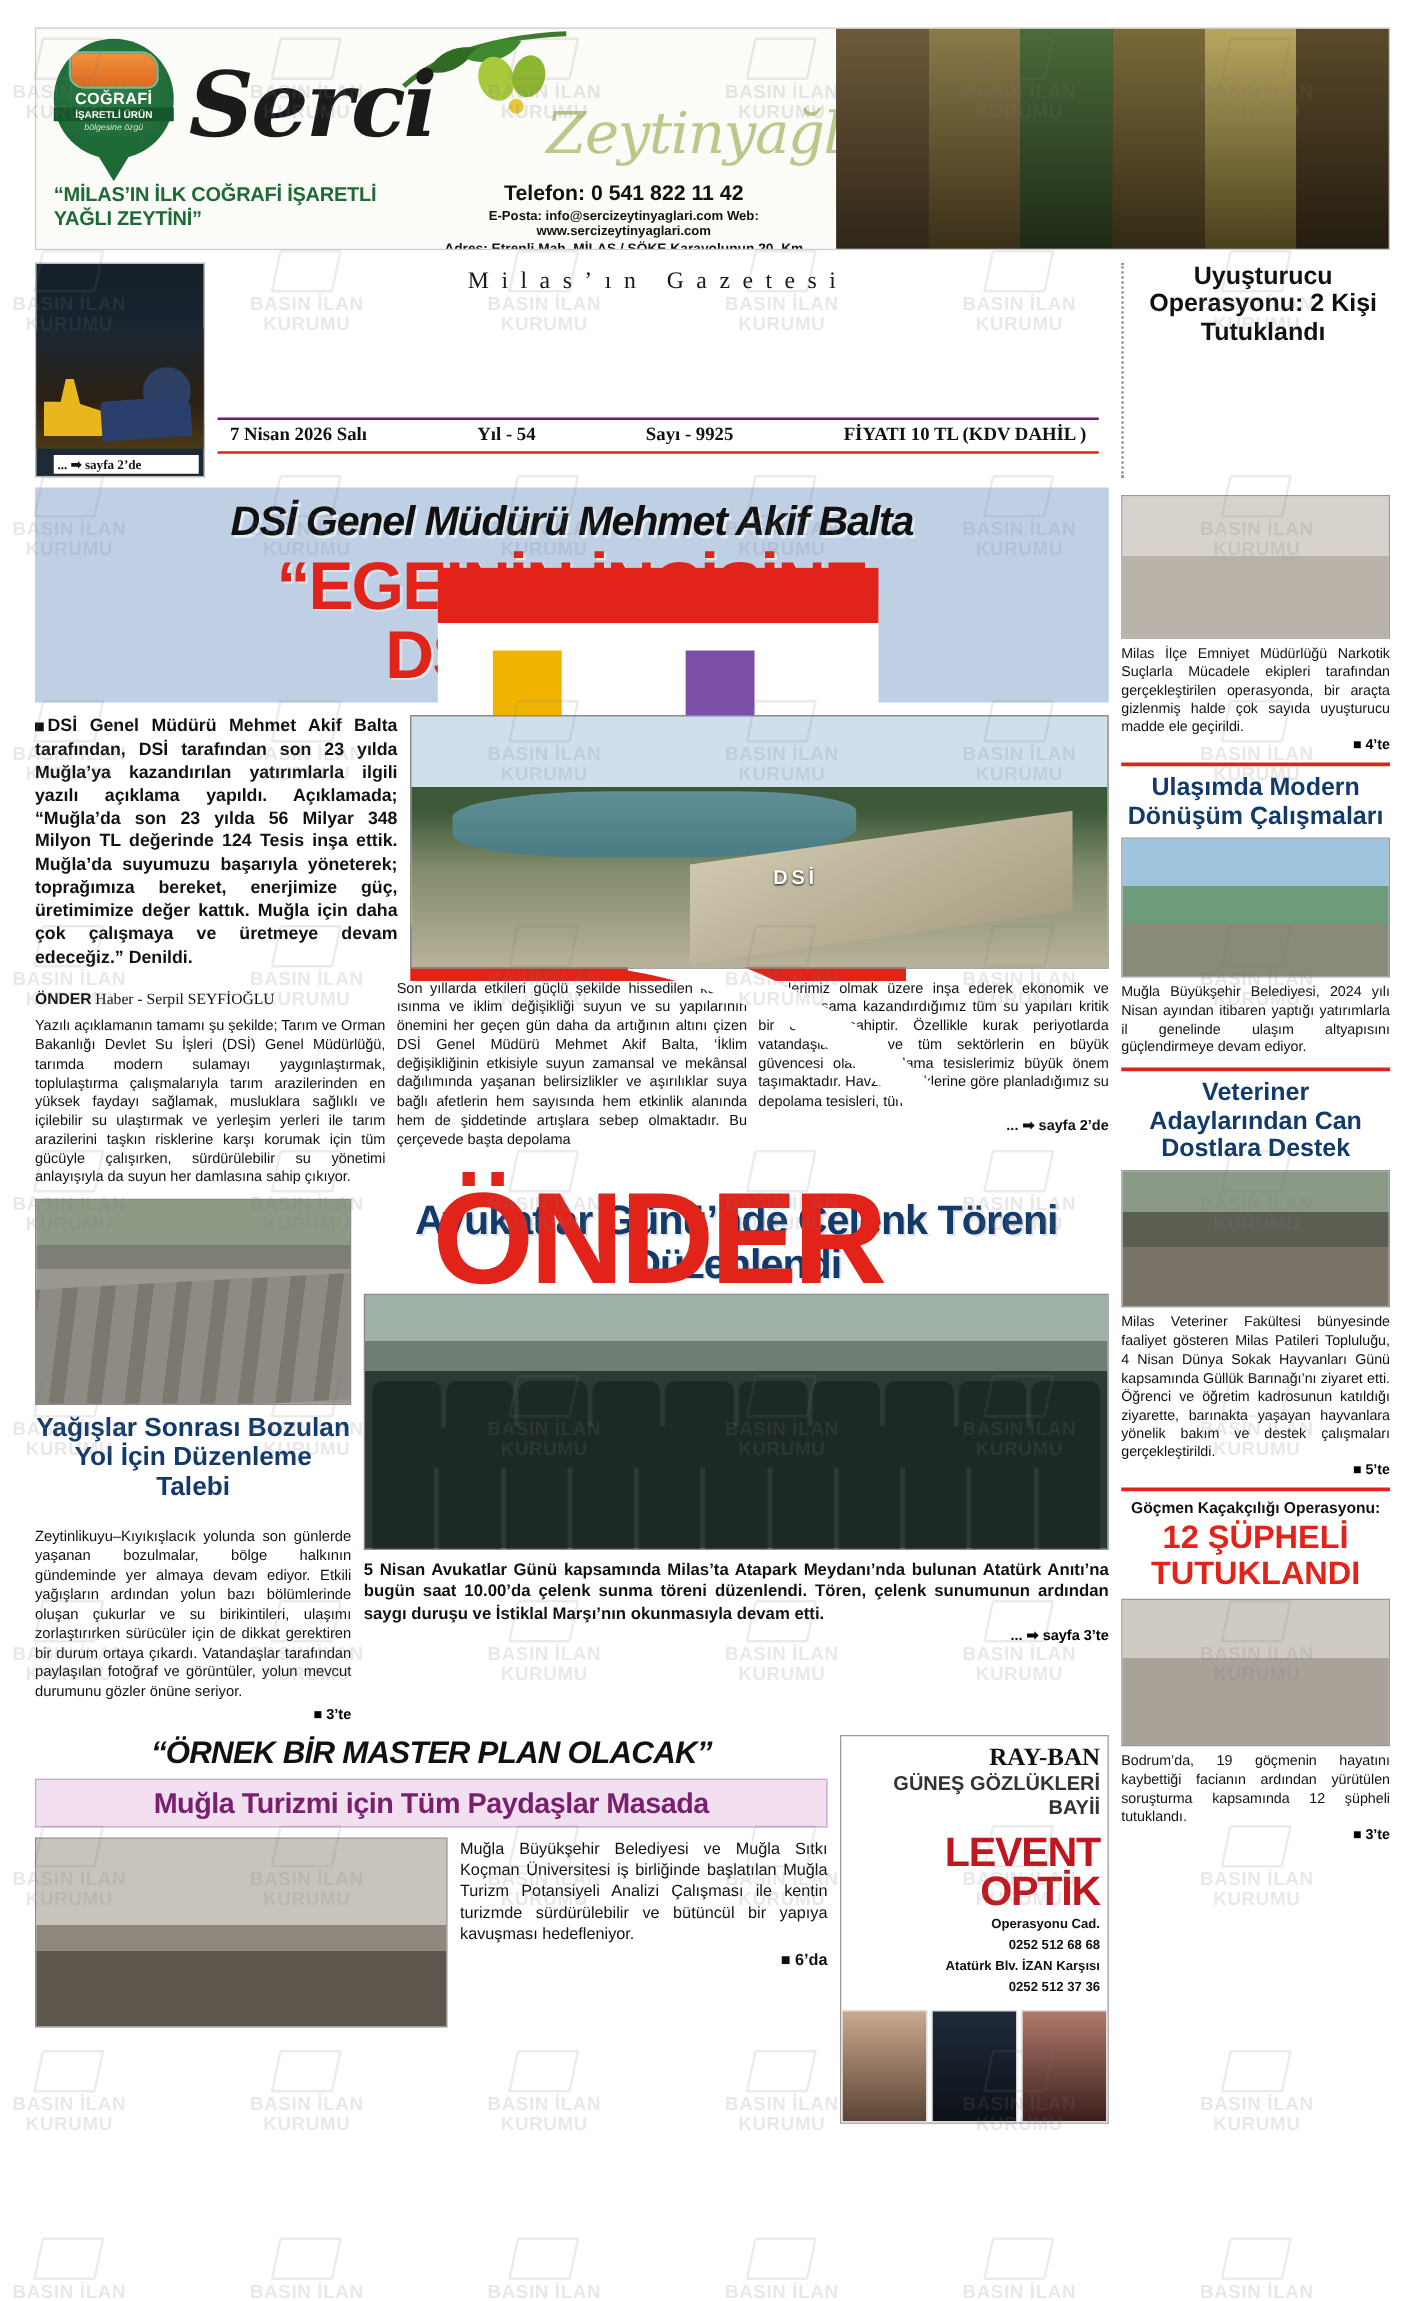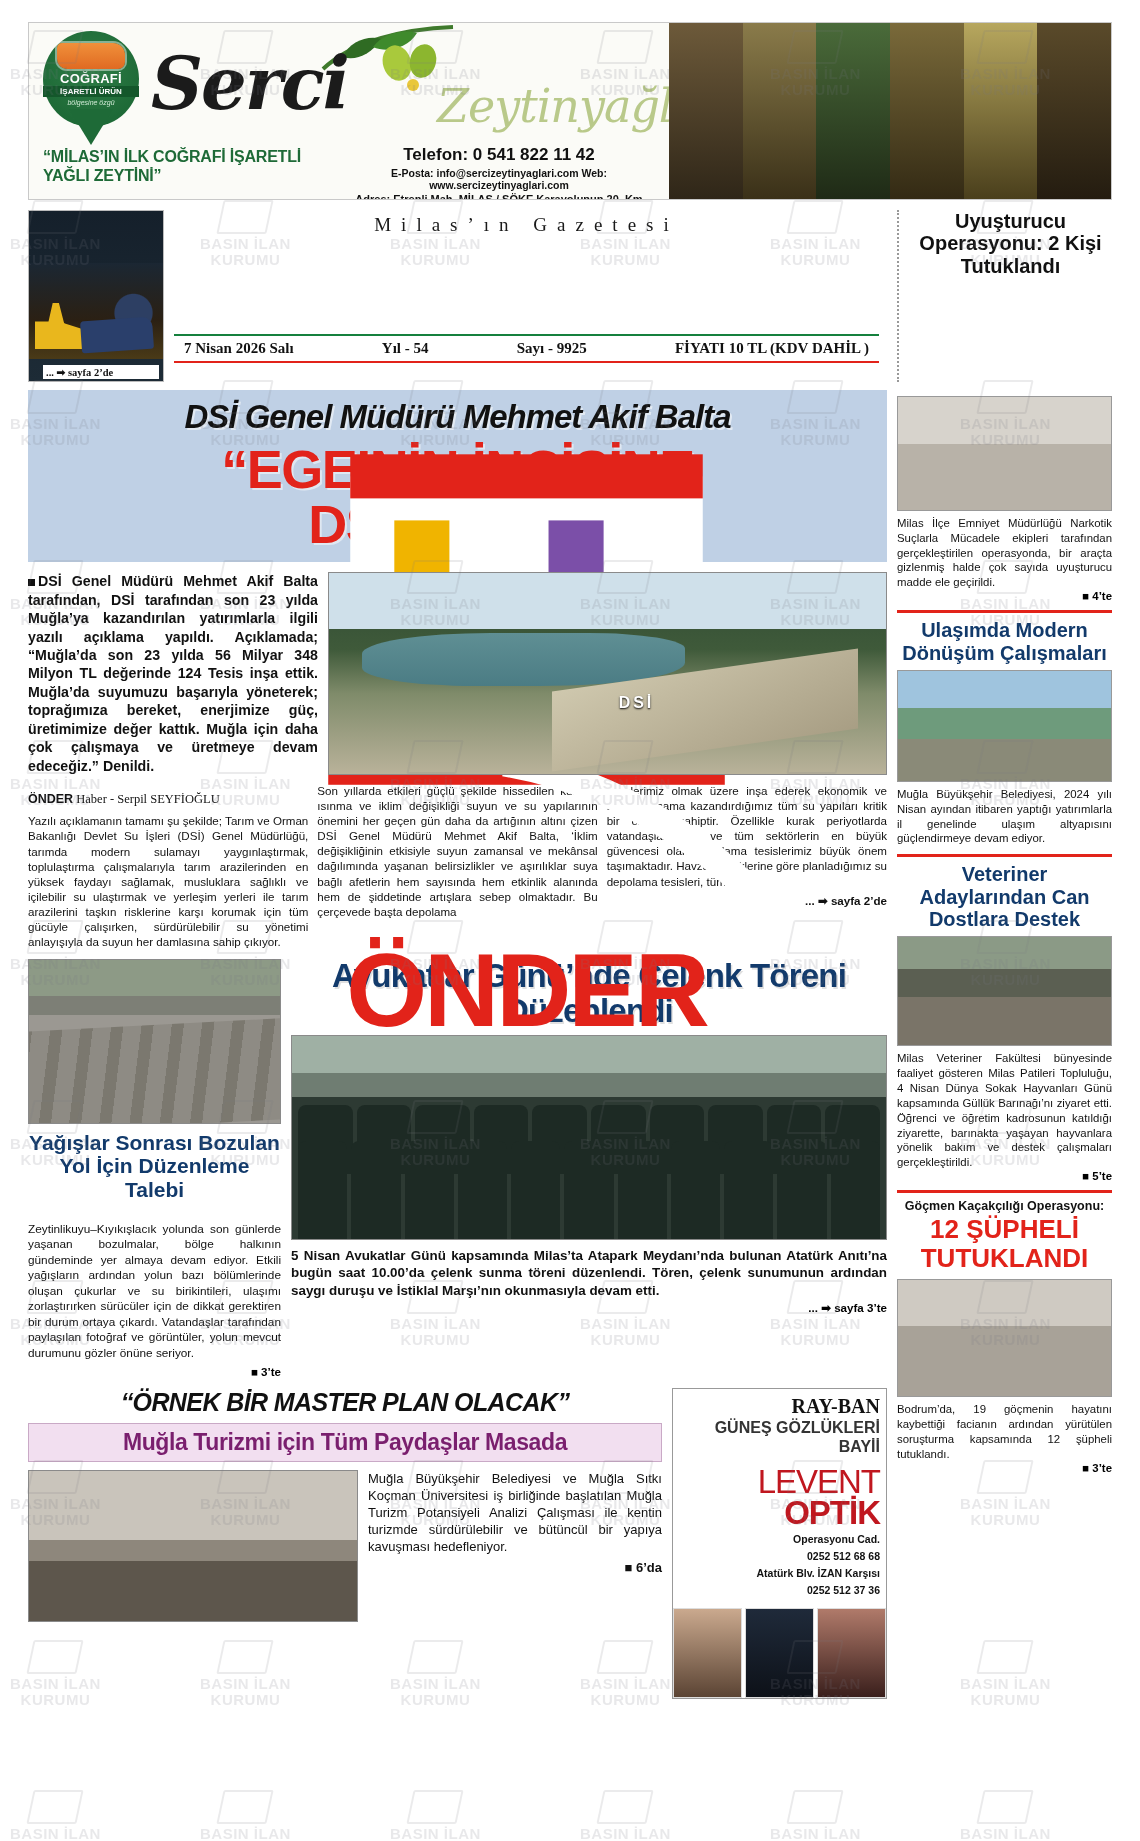--- a/index.html
+++ b/index.html
@@ -123,21 +123,21 @@
     text-align:center; font-family:"Liberation Serif", serif; font-size:19px;
     letter-spacing:10px; color:#1a1a1a; margin-top:4px;
   }
   .onder-wrap { position:relative; height:96px; margin-top:-2px; }
   .onder {
     text-align:center; font-family:"Liberation Sans", sans-serif; font-weight:bold;
     font-size:104px; color:#e2231a; letter-spacing:-3px; line-height:.92;
     position:relative; z-index:2;
   }
   .dateline {
-    border-top:2px solid #15803d; border-bottom:2px solid #e2231a; margin-top:4px;
+    border-top:2px solid #701a75; border-bottom:2px solid #e2231a; margin-top:4px;
     display:flex; justify-content:space-between; align-items:center;
     font-family:"Liberation Serif", serif; font-weight:bold; font-size:15px;
     padding:4px 10px; color:#111;
   }
   .mh-right {
     flex:0 0 215px; border-left:2px dotted #999; padding-left:10px; margin-left:8px;
   }
 
   
   .side-title {
@@ -243,21 +243,21 @@
   .meeting-photo {
     flex:0 0 330px; height:152px; border:1px solid #8a8a8a; position:relative; overflow:hidden;
     background:linear-gradient(180deg,#c9c4bb 0 46%, #8e877c 46% 60%, #5d564c 60% 100%);
   }
   .bot-text { flex:1; font-size:13px; line-height:1.32; text-align:justify; color:#111; font-weight:500; }
 
   
   .optic { padding:6px; text-align:right; }
   .rb { font-weight:bold; font-size:20px; color:#111; font-family:"Liberation Serif", serif; }
   .rb-s { font-size:16px; font-weight:bold; color:#333; line-height:1.2; }
-  .levent { font-weight:normal; font-size:33px; color:#c0171f; line-height:.95; letter-spacing:-1px; }
+  .levent { font-weight:bold; font-size:33px; color:#c0171f; line-height:.95; letter-spacing:-1px; }
   .optik { font-weight:bold; font-size:33px; color:#c0171f; line-height:.95; letter-spacing:-1px; }
   .optic-addr { font-size:10.5px; font-weight:bold; color:#111; line-height:1.25; margin-top:4px; }
   .sg-row { display:flex; gap:3px; margin-top:5px; height:90px; }
   .sg-row div { flex:1; border:1px solid #ddd; }
 </style>
 </head>
 <body>
 
 <div class="page">
 

